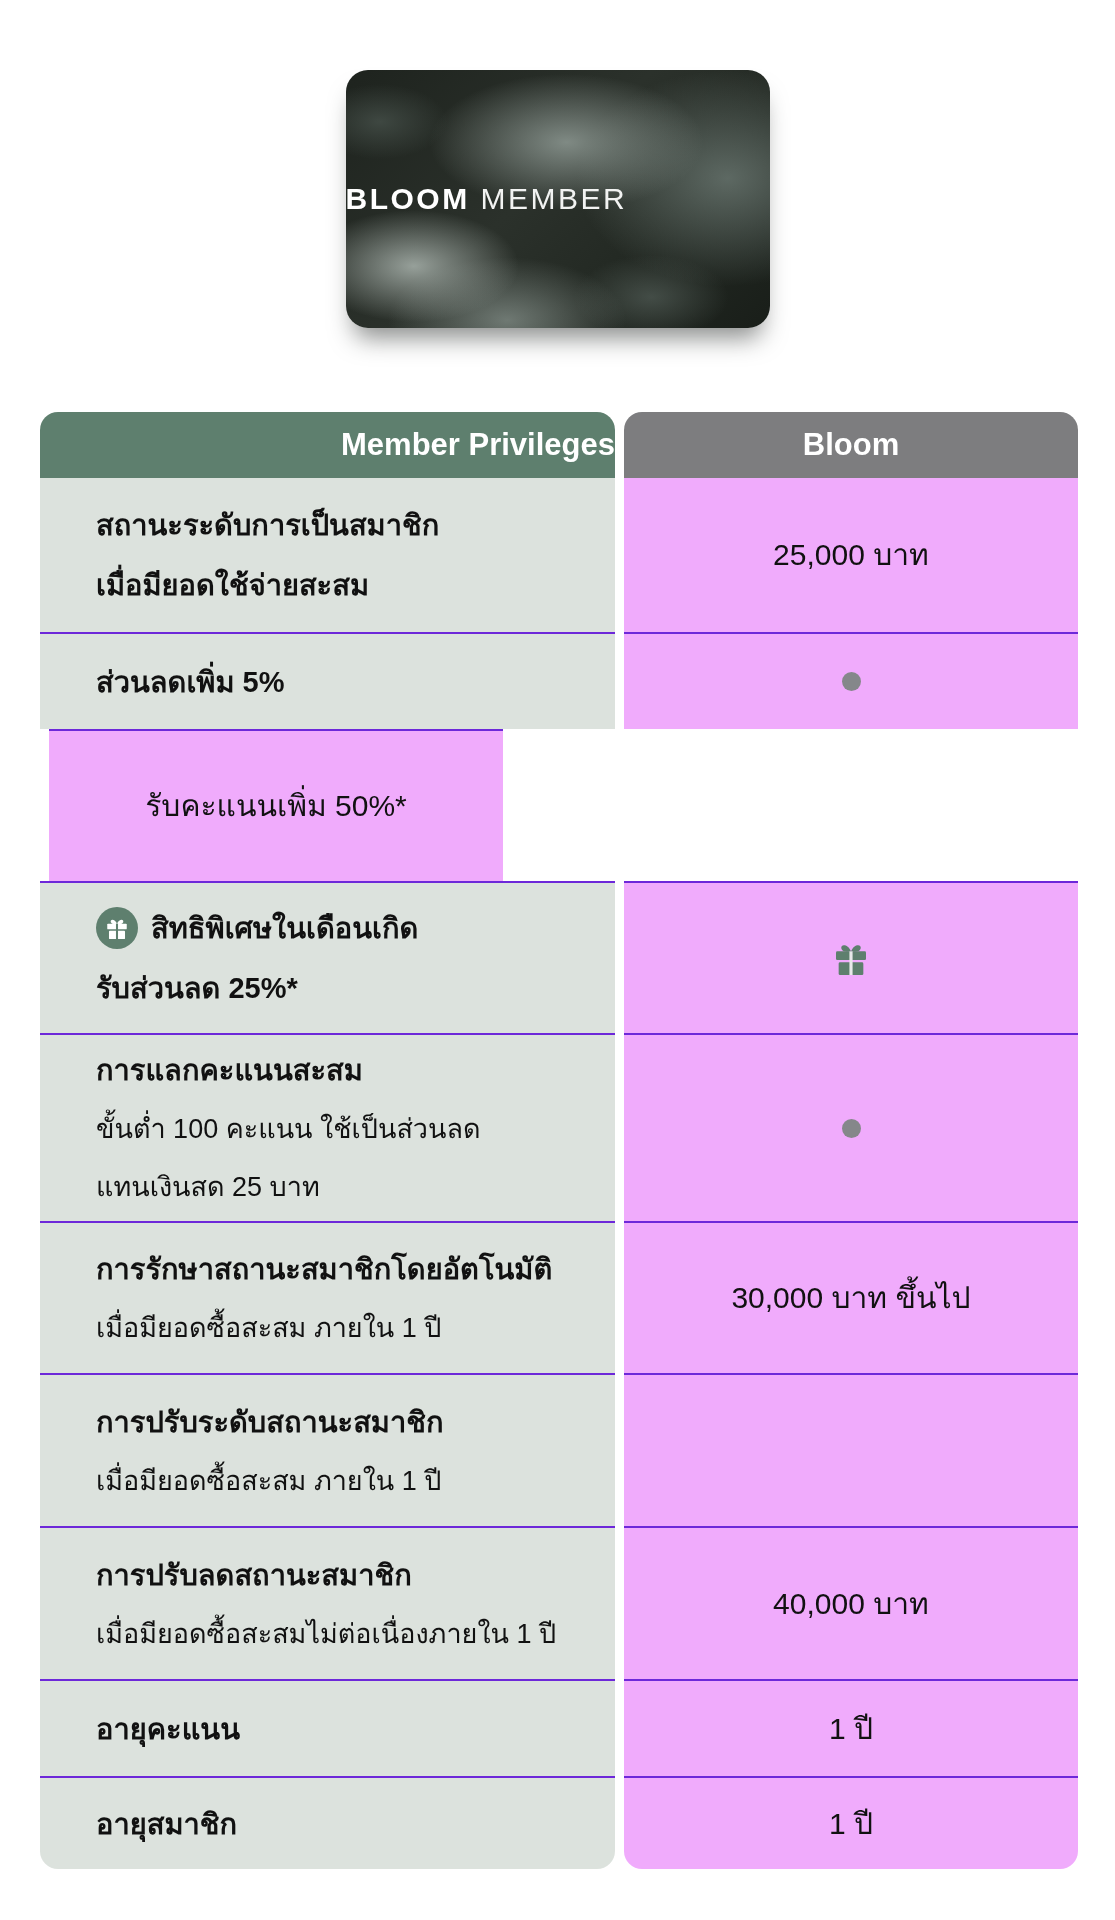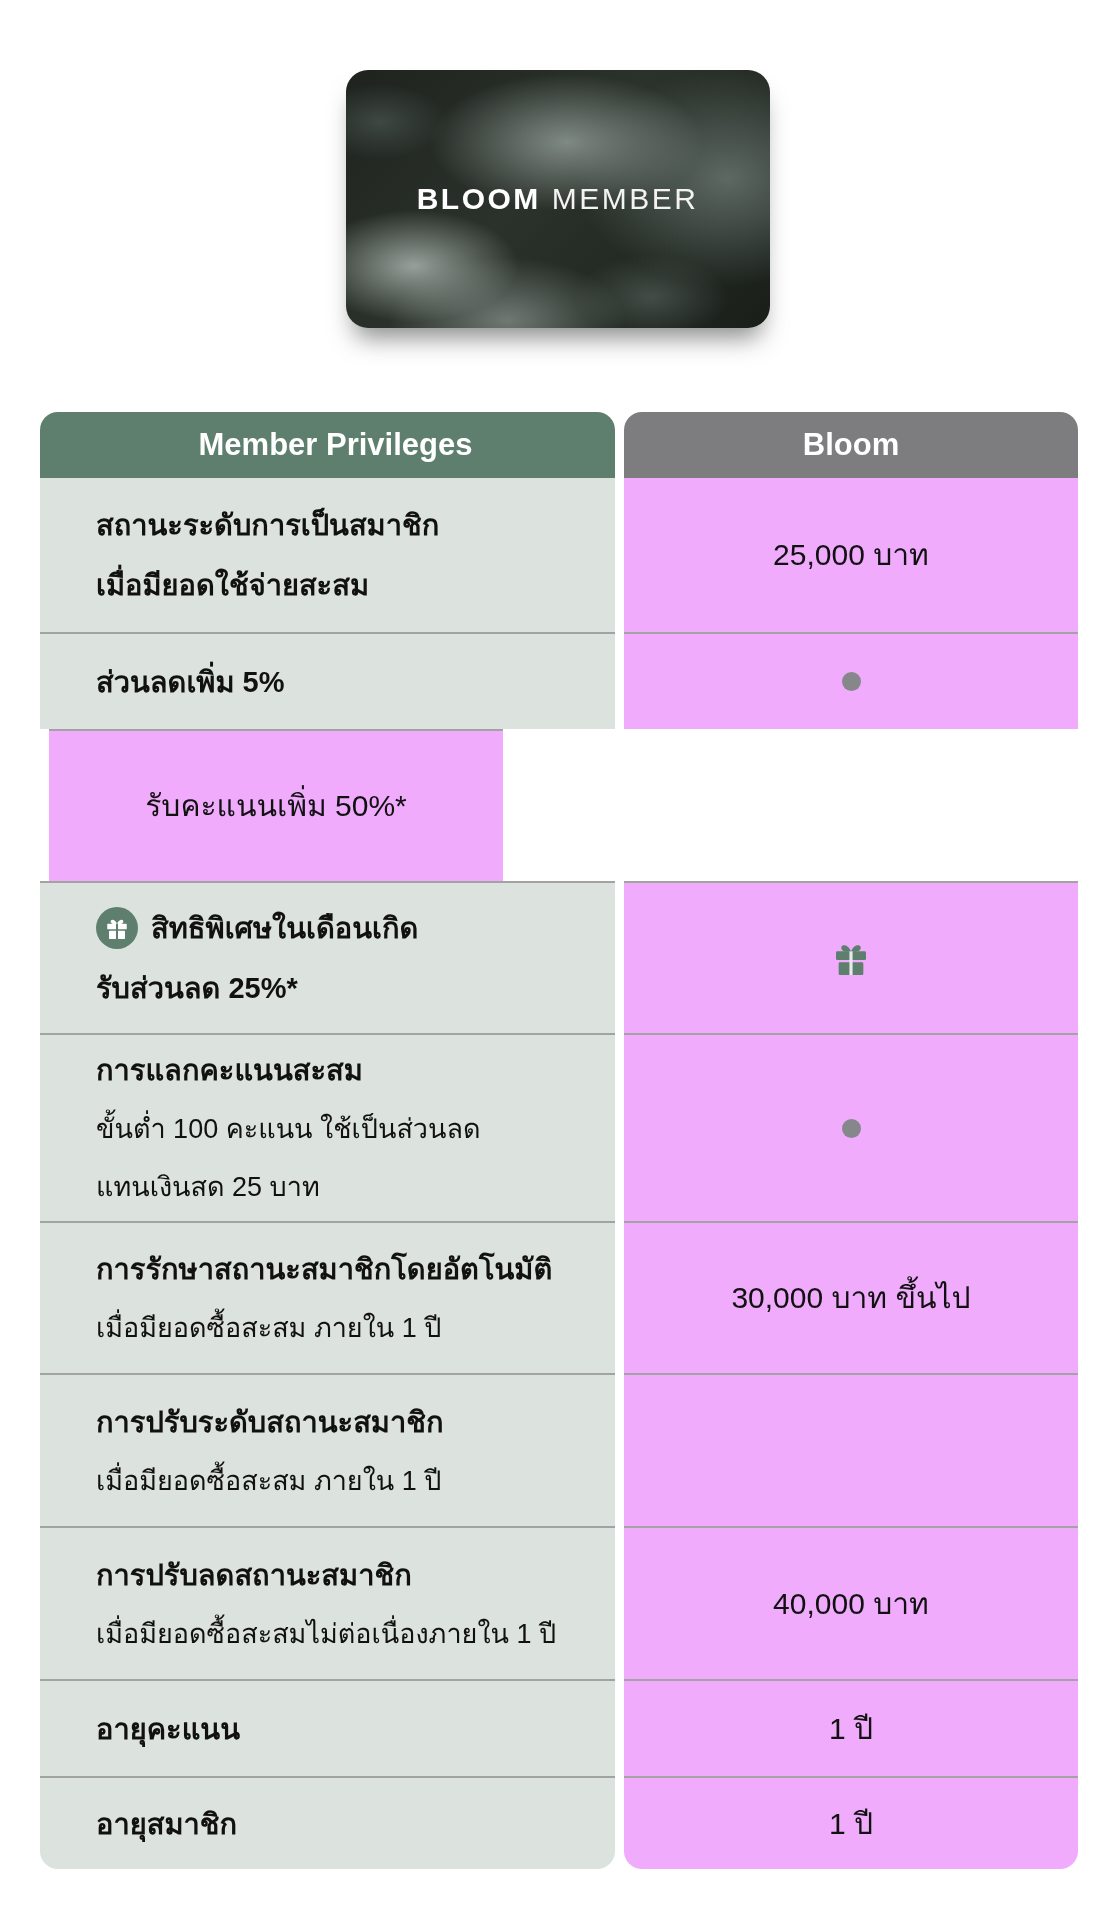--- a/index.html
+++ b/index.html
@@ -11,21 +11,21 @@
     overflow:hidden;
   }
 
   
   .card-wrap { width:1115px; padding-top:70px; margin-bottom:0; }
   .member-card {
     width:424px; height:258px;
     margin:0 auto;
     border-radius:22px;
     position:relative;
-    display:flex; align-items:center; justify-content:center;
+    display:flex; align-items:center; justify-content:flex-start;
     background:
       radial-gradient(ellipse 150px 80px at 16% 76%, rgba(178,188,182,0.80), rgba(178,188,182,0) 70%),
       radial-gradient(ellipse 190px 95px at 52% 28%, rgba(156,168,162,0.75), rgba(156,168,162,0) 72%),
       radial-gradient(ellipse 210px 150px at 90% 42%, rgba(118,132,126,0.70), rgba(118,132,126,0) 72%),
       radial-gradient(ellipse 170px 90px at 38% 97%, rgba(150,162,156,0.65), rgba(150,162,156,0) 70%),
       radial-gradient(ellipse 110px 60px at 72% 88%, rgba(96,108,102,0.55), rgba(96,108,102,0) 70%),
       radial-gradient(ellipse 90px 50px at 8% 20%, rgba(70,80,74,0.8), rgba(70,80,74,0) 75%),
       linear-gradient(135deg, #1e231e 0%, #2b312b 45%, #232923 70%, #191e19 100%);
     box-shadow:0 18px 24px -8px rgba(45,50,47,0.55);
   }
@@ -35,27 +35,27 @@
 
   
   .privilege-table { margin:84px 0 0 40px; width:1038px; }
   .t-row { display:flex; width:100%; }
   .cell { display:flex; flex-direction:column; justify-content:center; }
   .cell.left  { width:575px; background:#dce2dd; padding-left:56px; }
   .cell.right { width:454px; background:#f0abfc; align-items:center; text-align:center; }
   .gap { width:9px; background:#ffffff; }
 
   .t-row.header .cell { justify-content:center; }
-  .t-row.header .cell.left  { background:#5e7f6e; border-radius:18px 18px 0 0; align-items:center; padding-left:16px; }
+  .t-row.header .cell.left  { background:#5e7f6e; border-radius:18px 18px 0 0; align-items:flex-end; padding-left:16px; }
   .t-row.header .cell.right { background:#7d7d7f; border-radius:18px 18px 0 0; }
   .hdr-label { color:#ffffff; font-size:31px; font-weight:700; }
 
   .t-row.last .cell.left  { border-radius:0 0 18px 18px; }
   .t-row.last .cell.right { border-radius:0 0 18px 18px; }
-  .t-row.divided .cell { border-top:2px solid #a3a3a3; }
+  .t-row.divided .cell { border-top:2px solid #6d28d9; }
 
   .h-hdr { height:66px; }
   .h-r1  { height:154px; }
   .h-r2  { height:97px; }
   .h-r3  { height:152px; }
   .h-r4  { height:152px; }
   .h-r5  { height:188px; }
   .h-r6  { height:152px; }
   .h-r7  { height:153px; }
   .h-r8  { height:153px; }

